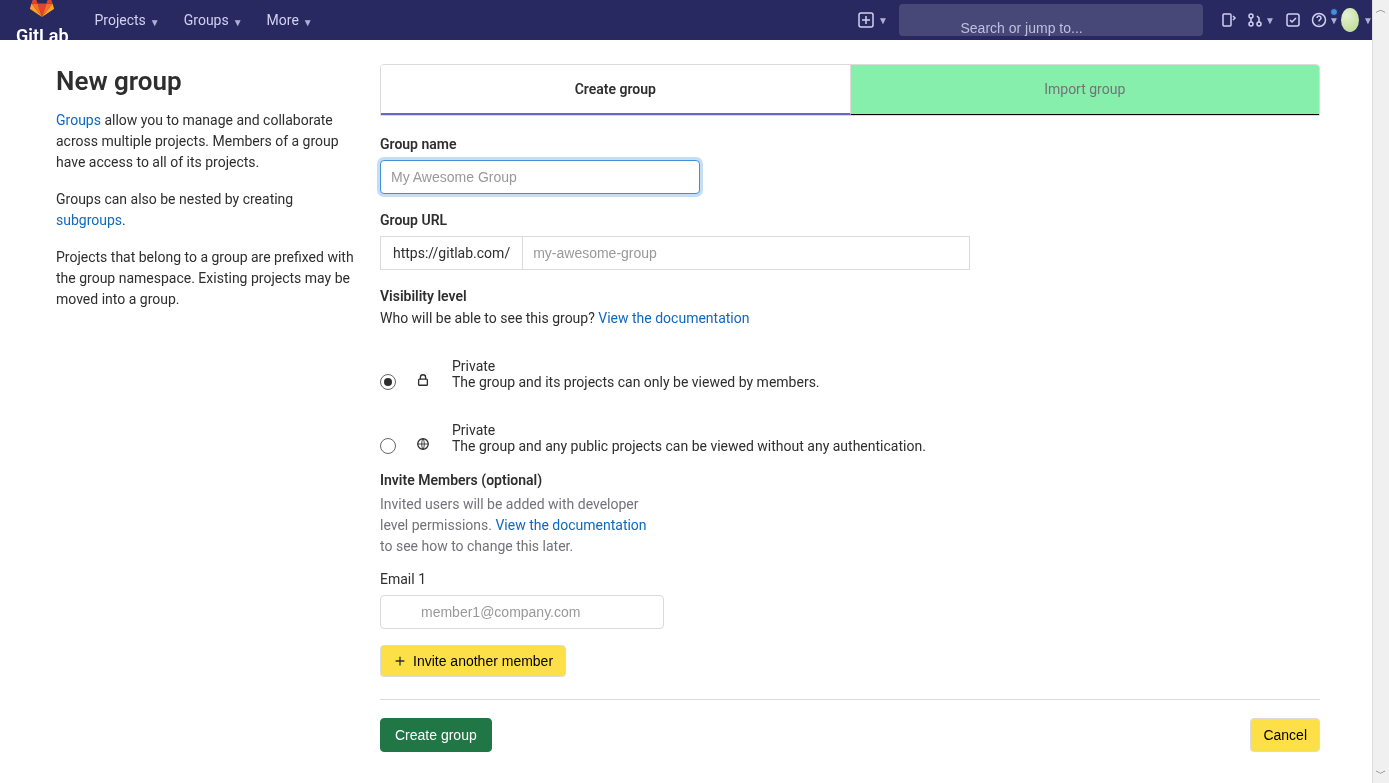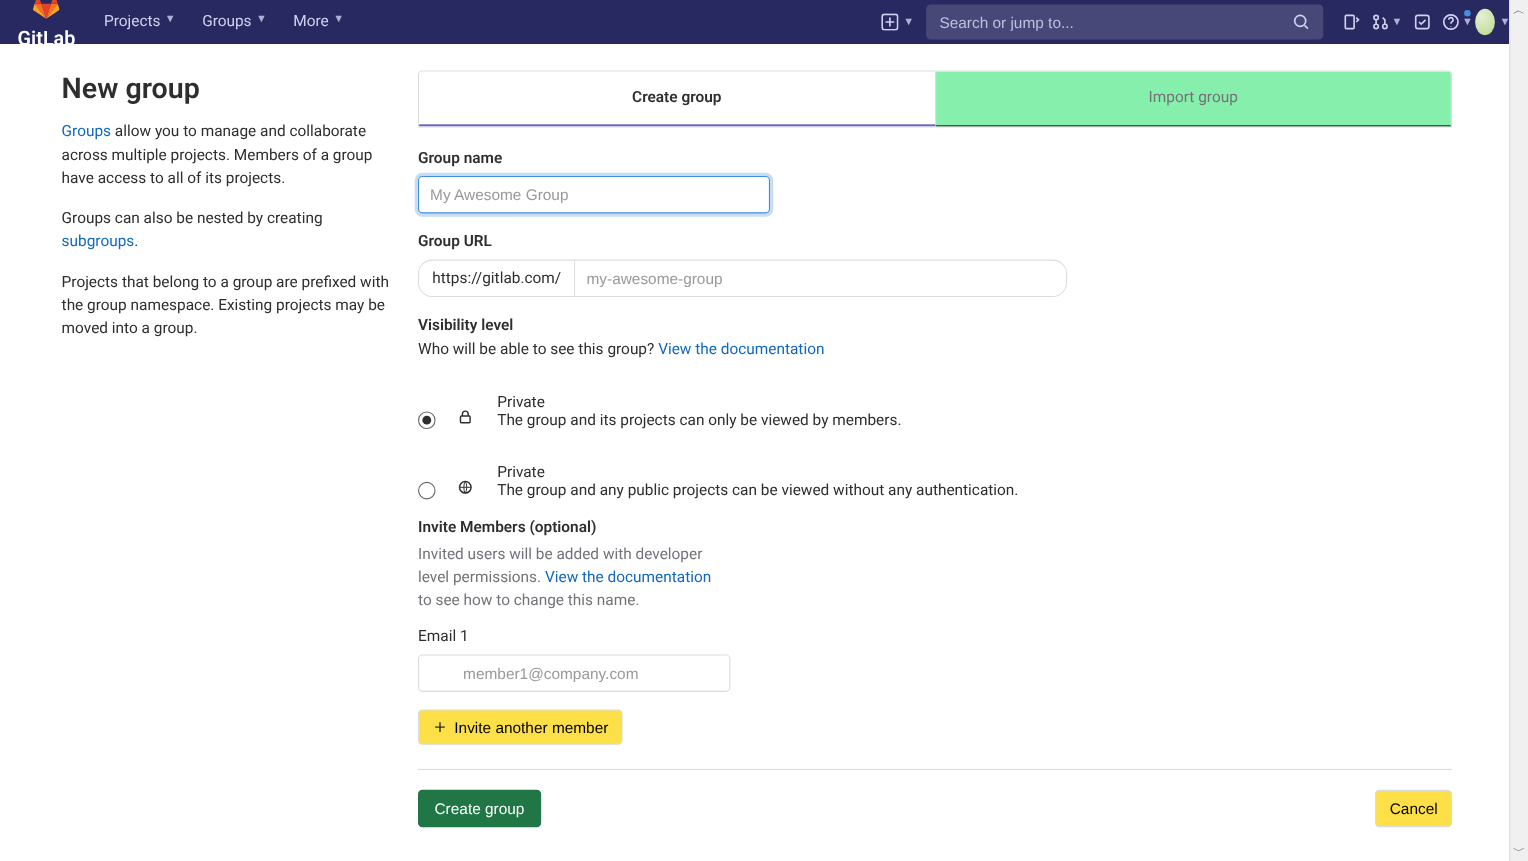--- a/index.html
+++ b/index.html
@@ -23,21 +23,21 @@
   gap: 6px;
   font-weight: 600;
   font-size: 18px;
   margin-right: 16px;
   flex-direction: column;
 }
 .logo-icon { width: 24px; height: 24px; }
 .nav-items { display: flex; gap: 4px; }
 .nav-item {
   display: flex;
-  align-items: flex-start;
+  align-items: flex-end;
   gap: 4px;
   padding: 6px 10px;
   font-size: 14px;
   color: #d1d1f0;
   cursor: pointer;
 }
 .chevron { font-size: 10px; opacity: 0.8; }
 .spacer { flex: 1; }
 .topbar-icon {
   width: 32px; height: 32px;
@@ -46,22 +46,23 @@
   color: #d1d1f0;
   position: relative;
 }
 .search-wrap {
   background: rgba(255,255,255,0.15);
   border-radius: 4px;
   display: flex;
   align-items: center;
   padding: 16px 12px;
   height: 30px;
-  width: 361px;
+  width: 304px;
   margin: 0 10px;
+  flex-direction: column;
 }
 .search-input {
   background: transparent;
   border: none;
   outline: none;
   color: #fff;
   flex: 1;
   font-size: 14px;
 }
 .search-input::placeholder { color: #bfbfe0; }
@@ -116,21 +117,21 @@
 }
 .input-text.focused {
   border-color: #428fdc;
   box-shadow: 0 0 0 3px rgba(66,143,220,0.3);
 }
 .input-text::placeholder { color: #999; }
 .group-url-row {
   display: flex;
   width: 590px;
   border: 1px solid #dbdbdb;
-  border-radius: 13px;
+  border-radius: 0;
   overflow: hidden;
   height: 34px;
 }
 .url-prefix {
   padding: 6px 12px;
   background: #fff;
   border-right: 1px solid #dbdbdb;
   color: #2e2e2e;
   display: flex;
   align-items: center;
@@ -345,21 +346,21 @@
               </svg></div>
           <div class="radio-text">
             <div>Private</div>
             <div class="radio-desc">The group and any public projects can be viewed without any authentication.</div>
           </div>
         </div>
       </div>
 
       <div class="section-gap">
         <div class="section-title">Invite Members (optional)</div>
-        <div class="muted-text" style="max-width:280px;margin-bottom:14px"><span>Invited users will be added with developer level permissions. </span><a class="link">View the documentation</a><span> to see how to change this name.</span></div>
+        <div class="muted-text" style="max-width:280px;margin-bottom:14px"><span>Invited users will be added with developer level permissions. </span><a class="link">View the documentation</a><span> to see how to change this later.</span></div>
         <label class="field-label" style="font-weight:400">Email 1</label>
         <input class="input-text" style="width: 284px; padding-left: 40px;" placeholder="member1@company.com">
         <div style="margin-top:16px">
           <button class="btn">
             <svg width="14" height="14" viewBox="0 0 16 16">
                 <path d="M8 3v10M3 8h10" stroke="#2e2e2e" stroke-width="1.5"></path>
               </svg>
             <span>Invite another member</span>
           </button>
         </div>

